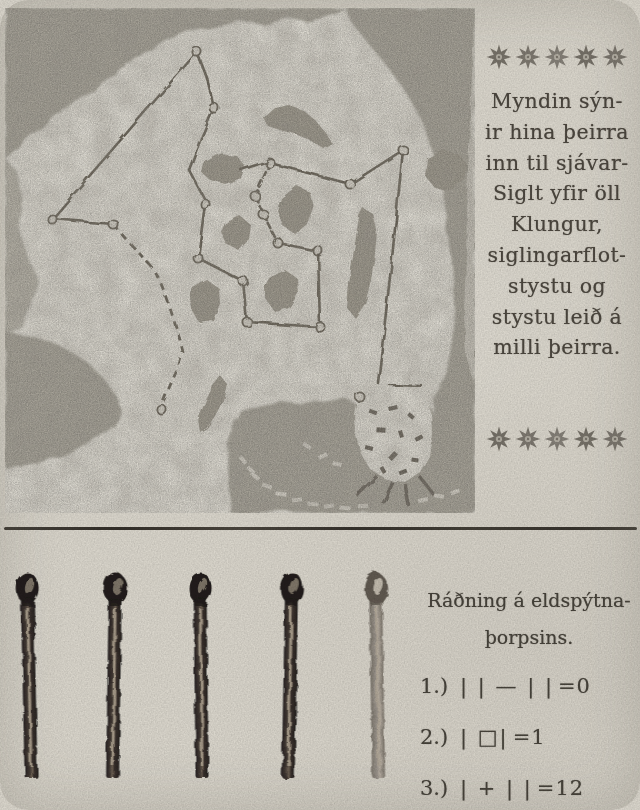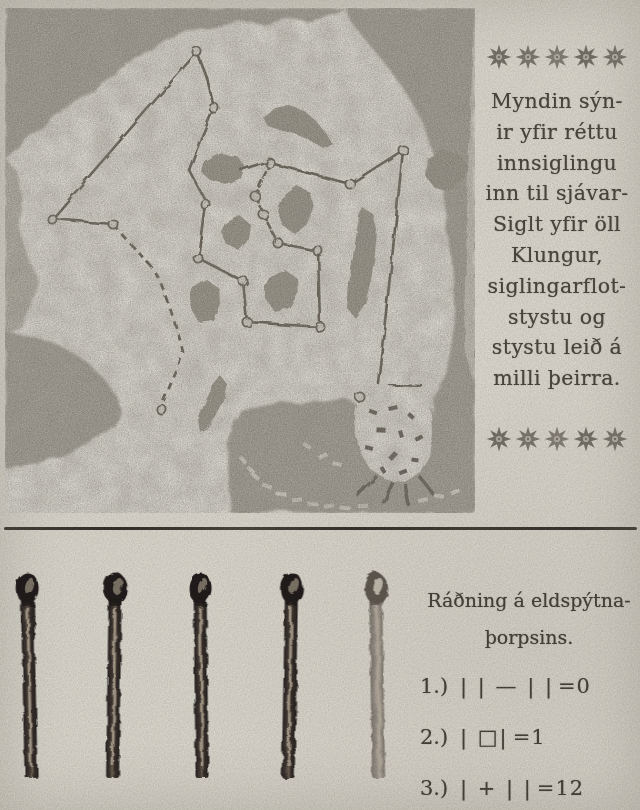--- a/index.html
+++ b/index.html
@@ -8,20 +8,21 @@
     background:#d8d4ca;
     font-family:"DejaVu Serif","Liberation Serif",serif;
   }
   .page{position:absolute;inset:0;
     background:
       radial-gradient(420px 300px at 18% 12%, rgba(120,114,104,0.10), rgba(0,0,0,0) 70%),
       radial-gradient(500px 380px at 85% 80%, rgba(120,114,104,0.08), rgba(0,0,0,0) 70%),
       radial-gradient(300px 200px at 60% 40%, rgba(255,255,252,0.10), rgba(0,0,0,0) 70%),
       #d8d4ca;
     box-shadow:inset 0 0 60px rgba(96,90,80,0.25);
+    border-radius:28px;
   }
   .map-figure{position:absolute;left:5px;top:8px;width:470px;height:505px;}
   .map-figure svg{display:block;}
 
   .caption-col{position:absolute;left:479px;top:0;width:156px;text-align:center;}
   .ornament{position:absolute;left:0;width:156px;height:34px;display:flex;justify-content:center;gap:3px;}
   .ornament.top{top:42px;}
   .ornament.bottom{top:424px;}
   .cap-lines{position:absolute;left:0;top:86px;width:156px;}
   .cap-line{
@@ -202,22 +203,21 @@
           <circle cx="13" cy="15" r="1.2" fill="#5f5a52" opacity="0.7"></circle>
         </svg>
         <svg width="26" height="30" viewBox="0 0 26 30">
           <path d="M13.00,2.50L15.14,9.83L21.84,6.16L18.17,12.86L25.50,15.00L18.17,17.14L21.84,23.84L15.14,20.17L13.00,27.50L10.86,20.17L4.16,23.84L7.83,17.14L0.50,15.00L7.83,12.86L4.16,6.16L10.86,9.83Z" fill="#5f5a52" opacity="0.76"></path>
           <circle cx="13" cy="15" r="3.1" fill="#b7b2a7" opacity="0.9"></circle>
           <circle cx="13" cy="15" r="1.2" fill="#5f5a52" opacity="0.7"></circle>
         </svg>
       </div>
     <div class="cap-lines">
       <p class="cap-line">Myndin sýn-</p>
-      <p class="cap-line">ir yfir réttu</p>
-      <p class="cap-line">innsiglingu</p>
+      <p class="cap-line">ir hina þeirra</p>
       <p class="cap-line">inn til sjávar-</p>
       <p class="cap-line">Siglt yfir öll</p>
       <p class="cap-line">Klungur,</p>
       <p class="cap-line">siglingarflot-</p>
       <p class="cap-line">stystu og</p>
       <p class="cap-line">stystu leið á</p>
       <p class="cap-line">milli þeirra.</p>
     </div>
     <div class="ornament bottom" id="ornament-bottom">
         <svg width="26" height="30" viewBox="0 0 26 30">

